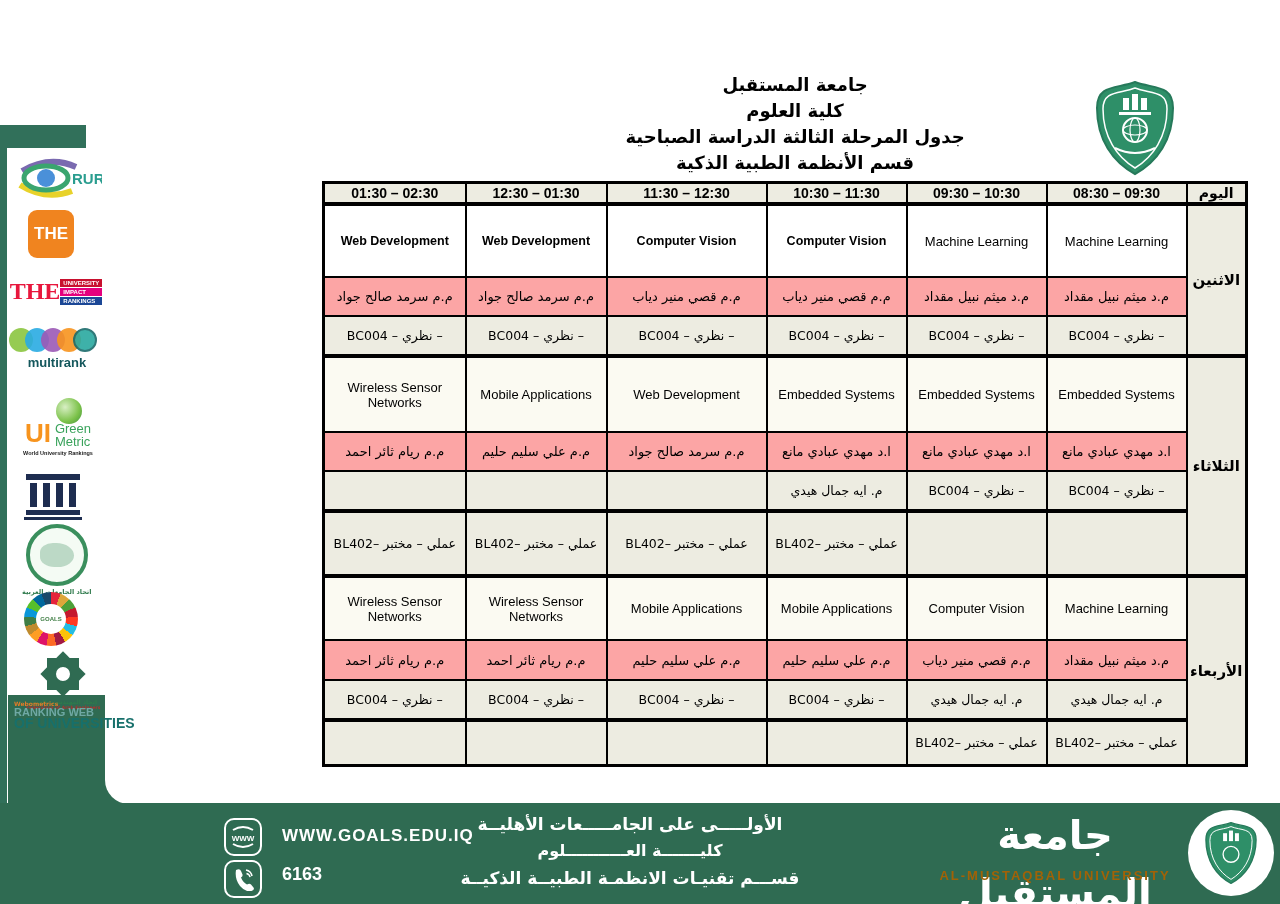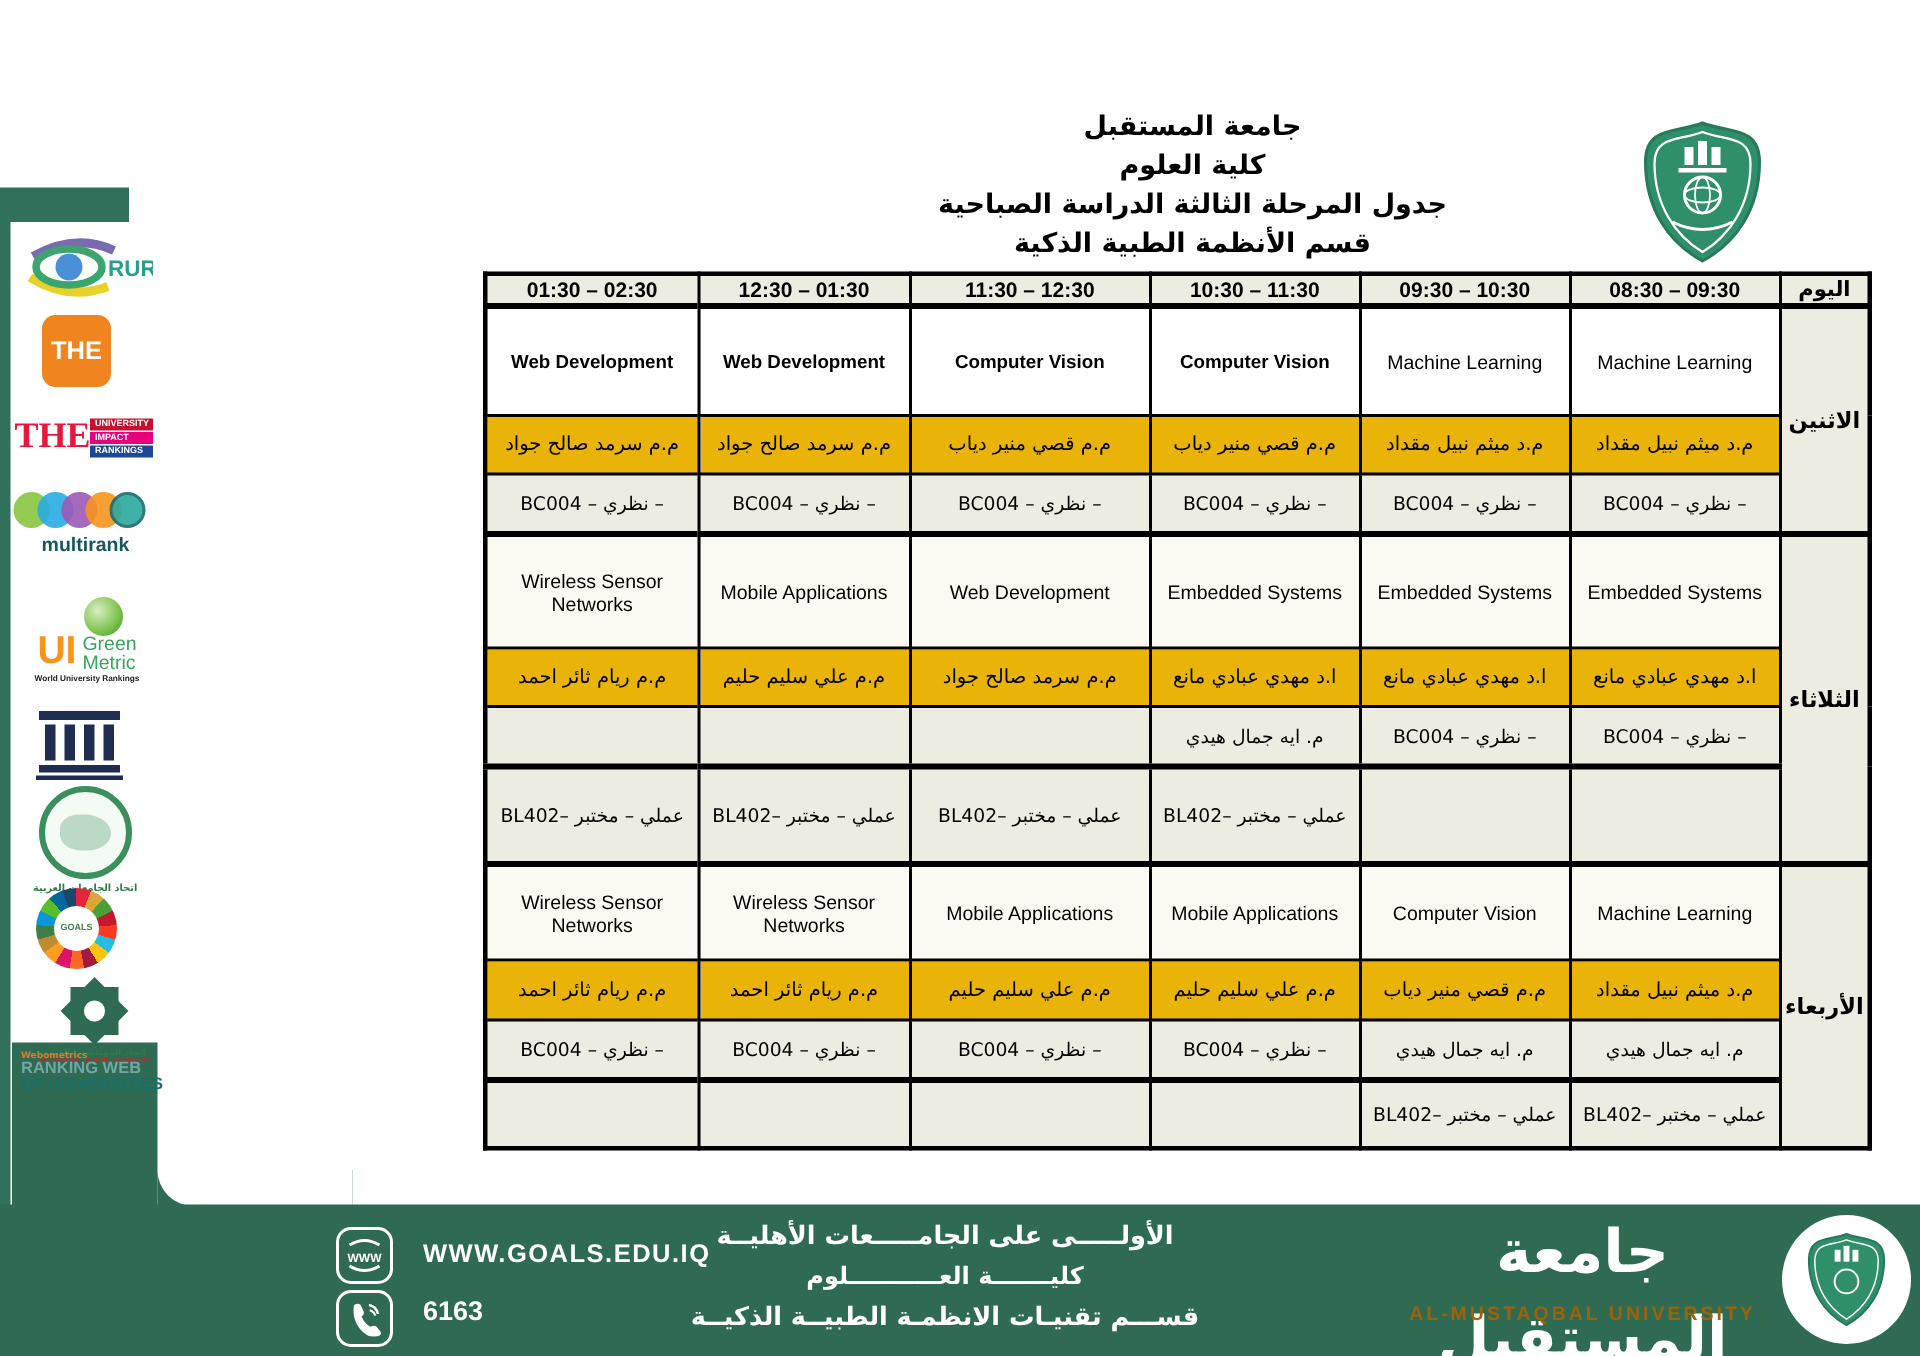--- a/index.html
+++ b/index.html
@@ -40,39 +40,39 @@
     display:flex;align-items:center;justify-content:center;}
   .sdg-center{width:30px;height:30px;border-radius:50%;background:#fff;display:flex;align-items:center;justify-content:center;
     font-size:6px;font-weight:800;color:#3F7E44;font-family:"Liberation Sans",sans-serif;}
   .fae-star{position:relative;width:44px;height:44px;}
   .fae-star .sq{position:absolute;left:6px;top:6px;width:32px;height:32px;background:#2F6B52;}
   .fae-star .sq.r45{transform:rotate(45deg);}
   .fae-star .core{position:absolute;left:13px;top:13px;width:18px;height:18px;border-radius:50%;background:#fff;border:2px solid #2F6B52;box-sizing:border-box;}
   .fae-en{font-size:4.5px;color:#b03030;font-weight:700;}
   .webo-brand{font-size:6px;color:#e07b28;font-weight:700;align-self:flex-start;}
   .webo-l1{font-size:11px;font-weight:800;color:#6fa8a4;line-height:11px;font-family:"Liberation Sans",sans-serif;}
-  .webo-l2{font-size:11px;font-weight:800;color:#17706b;line-height:11px;font-family:"Liberation Sans",sans-serif;}
+  .webo-l2{font-size:14px;font-weight:800;color:#17706b;line-height:11px;font-family:"Liberation Sans",sans-serif;}
 
   
   .titles{left:450px;top:72px;width:690px;text-align:center;color:#000;}
   .titles div{font-weight:700;font-size:18px;line-height:26px;}
   .emblem{left:1085px;top:80px;width:100px;height:96px;}
 
   
   table.tt{position:absolute;left:322px;top:181px;border-collapse:collapse;table-layout:fixed;
            border:3px solid #000;background:#EDECE1;}
   table.tt td{border:2px solid #000;text-align:center;vertical-align:middle;padding:1px 2px;
               color:#000;overflow:hidden;}
   td.time{font-family:"Liberation Sans",sans-serif;font-weight:700;font-size:14px;background:#EDECE1;}
   td.dayh{font-weight:700;font-size:14px;background:#EDECE1;}
   td.day{font-weight:700;font-size:15px;background:#EDECE1;}
   td.subj{background:#FBFAF2;font-family:"Liberation Sans",sans-serif;font-size:13px;}
   td.white{background:#fff;}
   td.boxed{border:4px solid #000;font-weight:700;font-size:12.5px;background:#fff;}
-  td.inst{font-size:13px;background:#eab308;}
+  td.inst{font-size:13px;background:#fca5a5;}
   td.meta{font-size:12.5px;background:#EDECE1;}
   tr.thick td{border-top:4px solid #000;}
 
   
   .footer{left:0;top:803px;width:1280px;height:101px;background:#2F6B52;}
   .f-icon{width:38px;height:38px;border:2px solid #fff;border-radius:10px;box-sizing:border-box;
           display:flex;align-items:center;justify-content:center;color:#fff;}
   .f-www{left:224px;top:818px;}
   .f-phone{left:224px;top:860px;}
   .f-site{left:282px;top:826px;color:#fff;font-weight:700;font-size:17px;font-family:"Liberation Sans",sans-serif;letter-spacing:1px;}

